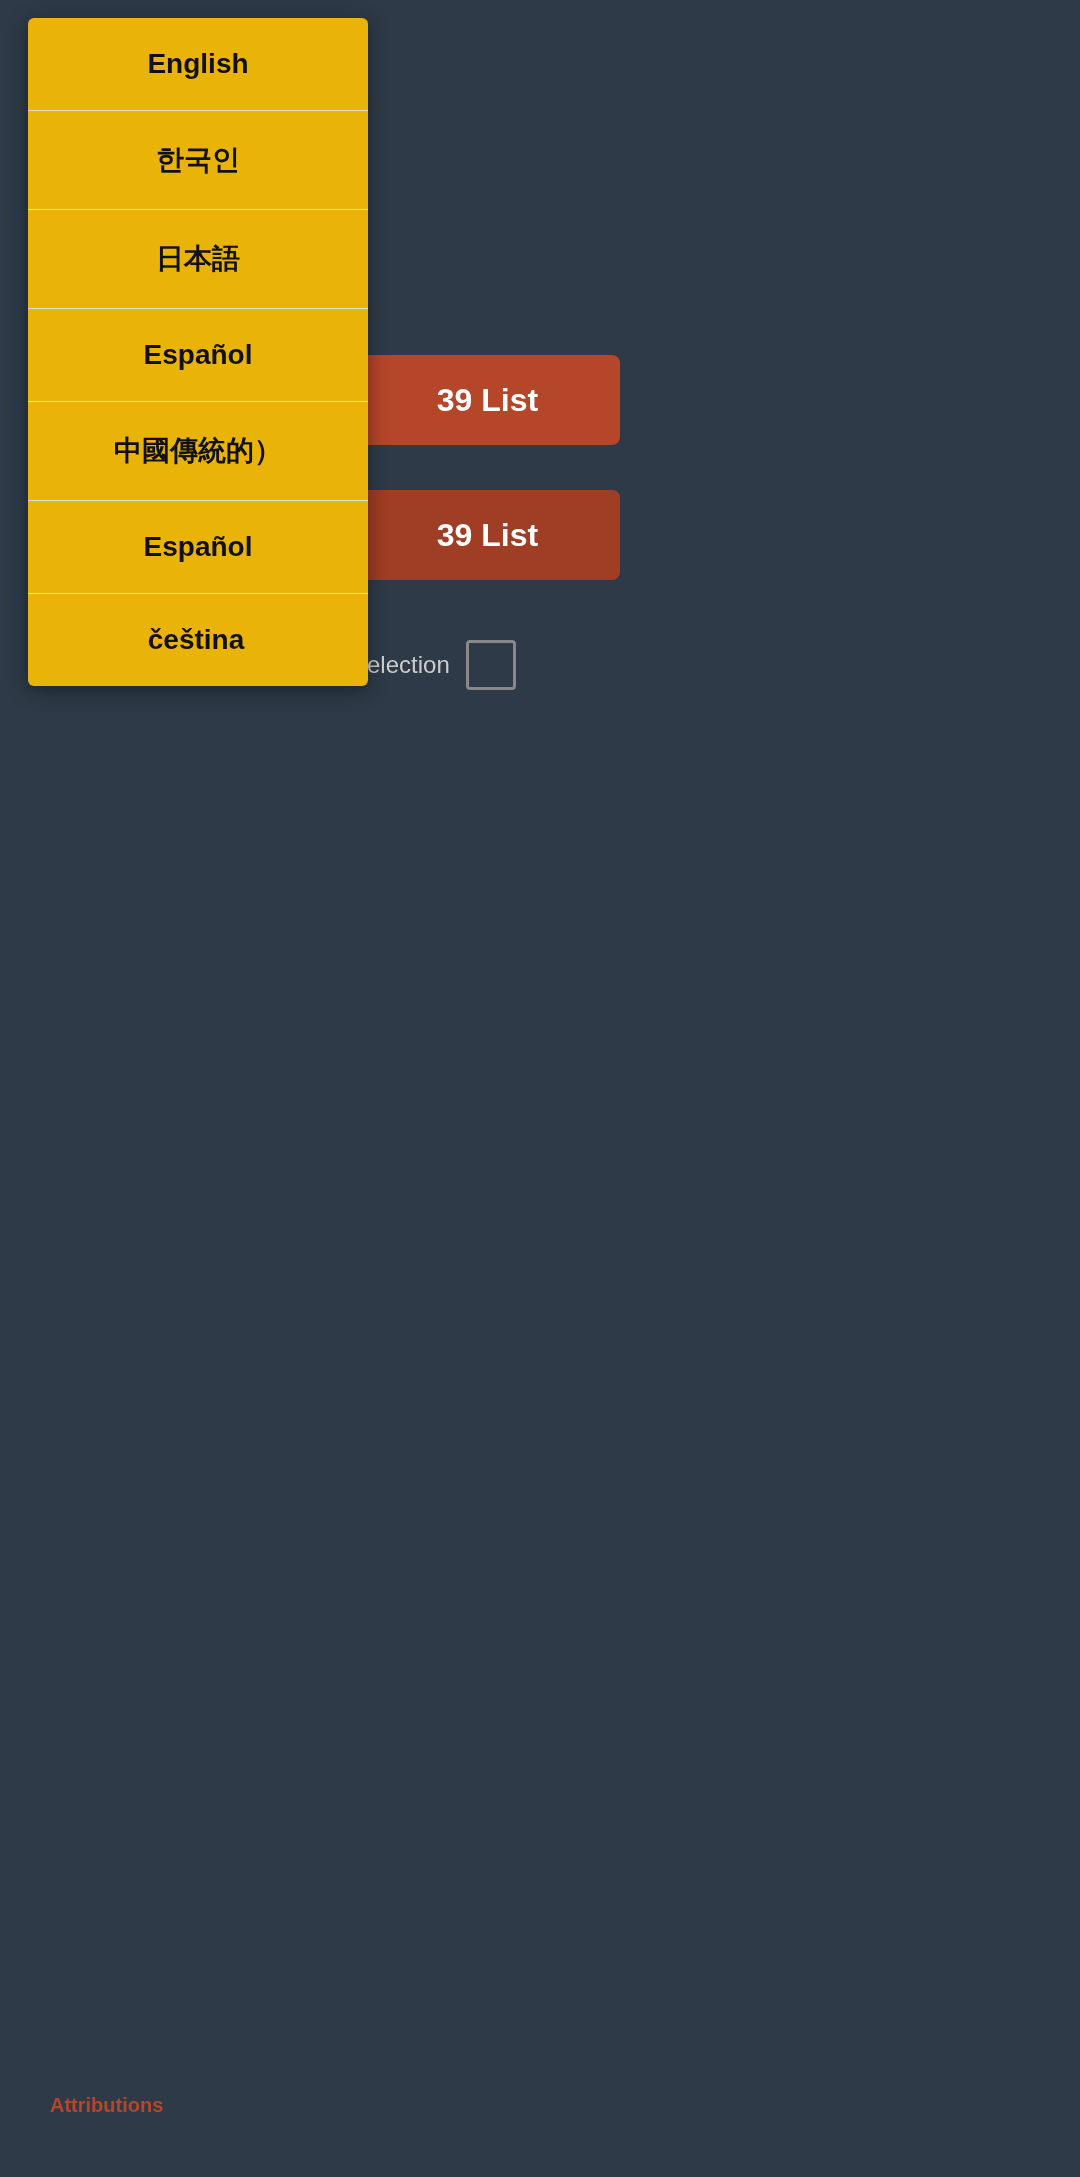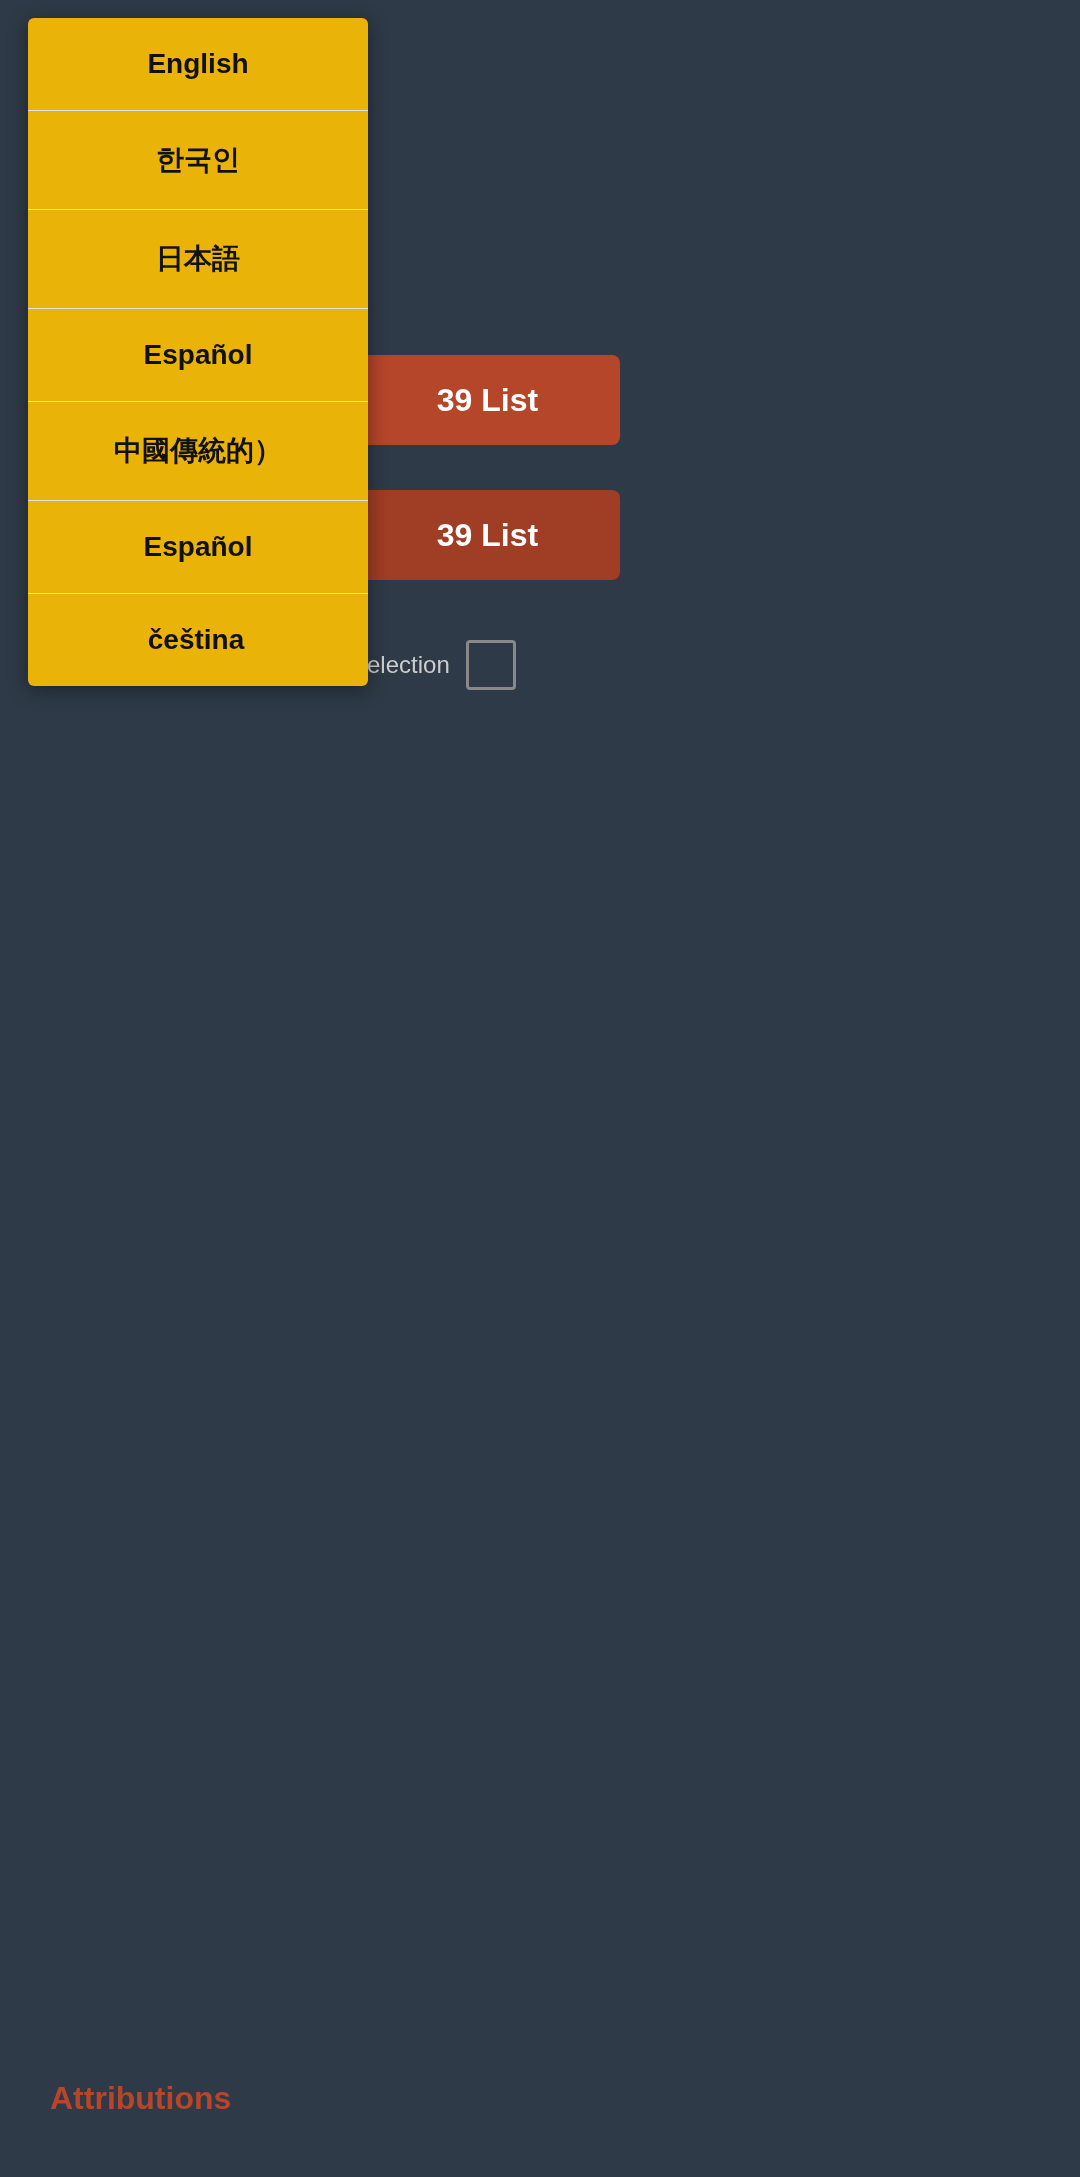--- a/index.html
+++ b/index.html
@@ -98,21 +98,21 @@
       background-color: transparent;
       border-radius: 4px;
       cursor: pointer;
     }
 
     .attributions {
       position: absolute;
       bottom: 60px;
       left: 50px;
       color: #b5462a;
-      font-size: 32px;
+      font-size: 20px;
       font-weight: 700;
       cursor: pointer;
     }
   </style>
 </head>
 <body>
 
 <div class="dropdown-menu">
   <div class="dropdown-item">English</div>
   <div class="dropdown-item">한국인</div>

